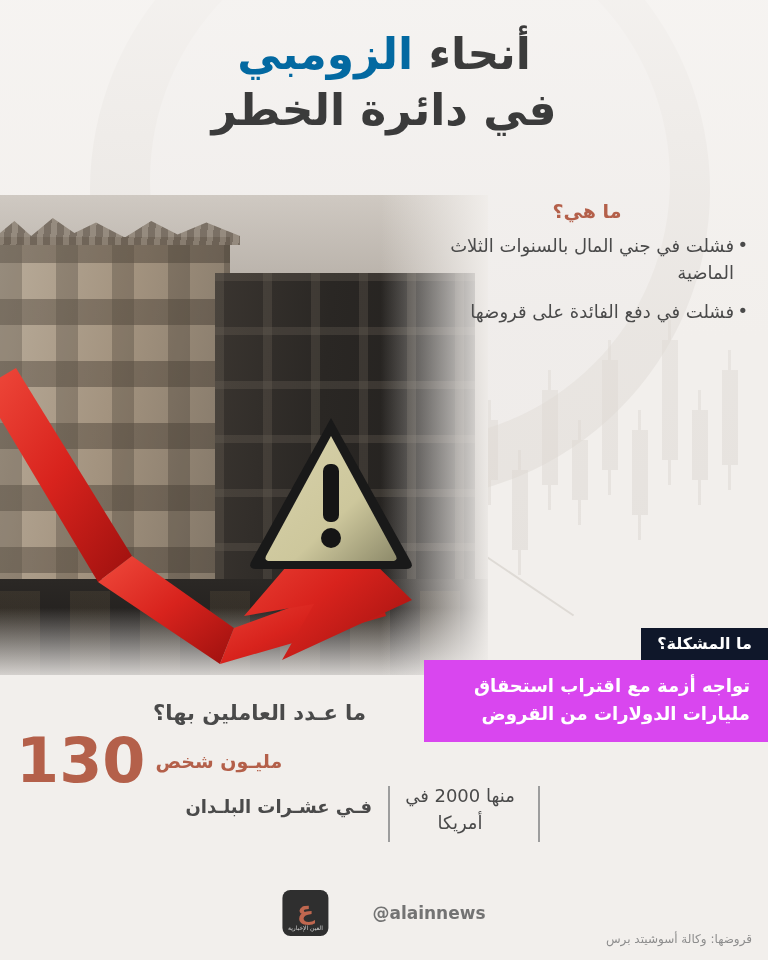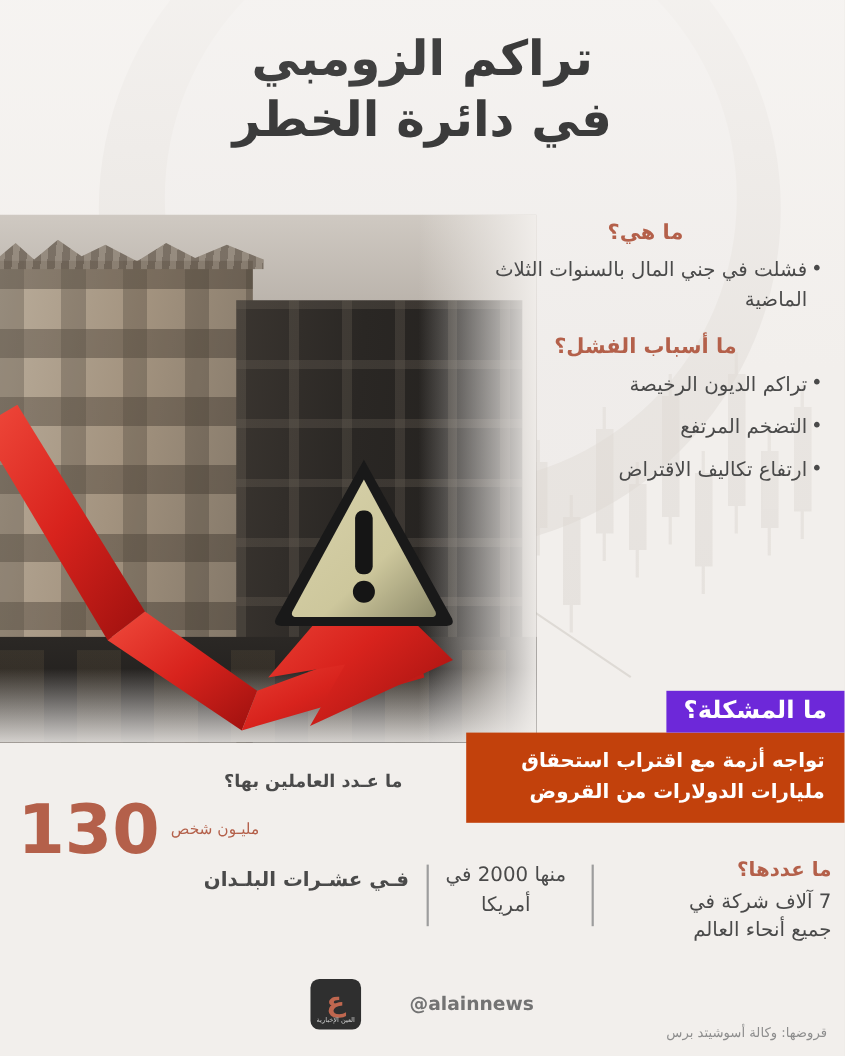--- a/index.html
+++ b/index.html
@@ -59,21 +59,21 @@
     top: 26px; left: 0; right: 0;
     text-align: center;
   }
   .title-line {
     font-size: 44px;
     font-weight: bold;
     color: #3b3b3b;
     line-height: 1.28;
     letter-spacing: 0px;
   }
-  .title-line .hl { color: #404040; text-align: right; }
+  .title-line .hl { color: #0369a1; text-align: right; }
 
   
   .photo {
     position: absolute;
     z-index: 3;
     left: 0; top: 195px;
     width: 488px; height: 480px;
     overflow: hidden;
   }
   .bld-sky {
@@ -183,29 +183,29 @@
 
   
   .problem {
     position: absolute;
     z-index: 7;
     right: 0; top: 628px;
     width: 344px;
   }
   .problem-h {
     display: inline-block;
-    background: #6d28d9;
+    background: #0f172a;
     color: #ffffff;
-    font-size: 22px;
+    font-size: 16px;
     font-weight: bold;
     padding: 6px 16px 7px 16px;
     margin-left: 32px;
   }
   .problem-body {
-    background: #c2410c;
+    background: #d946ef;
     color: #ffffff;
     font-size: 18px;
     line-height: 1.55;
     padding: 12px 18px 14px 2px;
     text-align: right;
     font-weight: bold;
   }
 
   
   .stats {
@@ -250,43 +250,43 @@
   .stat-left {
     position: absolute;
     right: 392px; top: 8px;
     width: 360px;
     text-align: left;
     direction: rtl;
   }
   .hl-q {
     color: #4a4a4a;
     font-weight: bold;
-    font-size: 16px;
+    font-size: 21px;
     letter-spacing: 2px;
     line-height: 1.45;
     text-align: right;
     padding-right: 10px;
   }
   .bignum-row {
     display: flex;
     align-items: center;
     justify-content: flex-end;
     gap: 10px;
     margin-top: 2px;
   }
   .bignum {
     color: #b4604a;
     font-size: 62px;
     font-weight: bold;
     line-height: 1;
   }
   .bignum-sub {
     color: #b4604a;
-    font-size: 14px;
-    font-weight: normal;
+    font-size: 19px;
+    font-weight: bold;
     line-height: 1.35;
     text-align: center;
   }
   .tail {
     color: #4a4a4a;
     font-size: 18px;
     font-weight: bold;
     letter-spacing: 1.5px;
     text-align: right;
     margin-top: 4px;
@@ -373,21 +373,21 @@
     <rect x="284" y="70" width="16" height="95"></rect>
       <rect x="290" y="50" width="3" height="140"></rect>
   </g>
 </svg>
 
 <div class="bg-white-wash"></div>
 <div class="diag-line" style="left:120px; top:200px; width:430px; transform:rotate(34deg);"></div>
 <div class="diag-line" style="left:300px; top:430px; width:330px; transform:rotate(34deg);"></div>
 
 <div class="header">
-  <div class="title-line"><span>تراكم </span><span class="hl">الزومبي</span></div>
+  <div class="title-line"><span>أنحاء </span><span class="hl">الزومبي</span></div>
   <div class="title-line">في دائرة الخطر</div>
 </div>
 
 <div class="photo">
   <div class="bld-sky"></div>
   <div class="bld-left"></div>
   <div class="bld-rubble"></div>
   <div class="bld-right"></div>
   <div class="bld-base"></div>
   <div class="photo-fade"></div>
@@ -421,42 +421,31 @@
   <path d="M85 24 L150 144 Q152 149 146 149 L24 149 Q18 149 20 144 Z" fill="url(#wg)"></path>
   <rect x="77" y="52" width="16" height="58" rx="7" fill="#151515"></rect>
   <circle cx="85" cy="126" r="10" fill="#151515"></circle>
 </svg>
 
 <div class="right-col">
   <div class="sec">
     <div class="sec-h">ما هي؟</div>
     <ul class="bullets">
       <li>فشلت في جني المال بالسنوات الثلاث الماضية</li>
-    </ul>
-  </div>
-  <div class="sec">
-    <div class="sec-h">ما أسباب الفشل؟</div>
-    <ul class="bullets">
-      <li>تراكم الديون الرخيصة</li>
-      <li>التضخم المرتفع</li>
-      <li>ارتفاع تكاليف الاقتراض</li>
+      <li>فشلت في دفع الفائدة على قروضها</li>
     </ul>
   </div>
 </div>
 
 <div class="problem">
   <div class="problem-h">ما المشكلة؟</div>
   <div class="problem-body">تواجه أزمة مع اقتراب استحقاق مليارات الدولارات من القروض</div>
 </div>
 
 <div class="stats">
-  <div class="stat-q">
-    <span class="q">ما عددها؟</span>
-    <span class="v">7 آلاف شركة في جميع أنحاء العالم</span>
-  </div>
   <div class="divider" style="right:228px;"></div>
   <div class="stat-mid">منها 2000 في أمريكا</div>
   <div class="divider" style="right:378px;"></div>
 
   <div class="stat-left">
     <div class="hl-q">ما عـدد العاملين بها؟</div>
     <div class="bignum-row">
       <div class="bignum-sub">مليـون شخص</div>
       <div class="bignum">130</div>
     </div>

